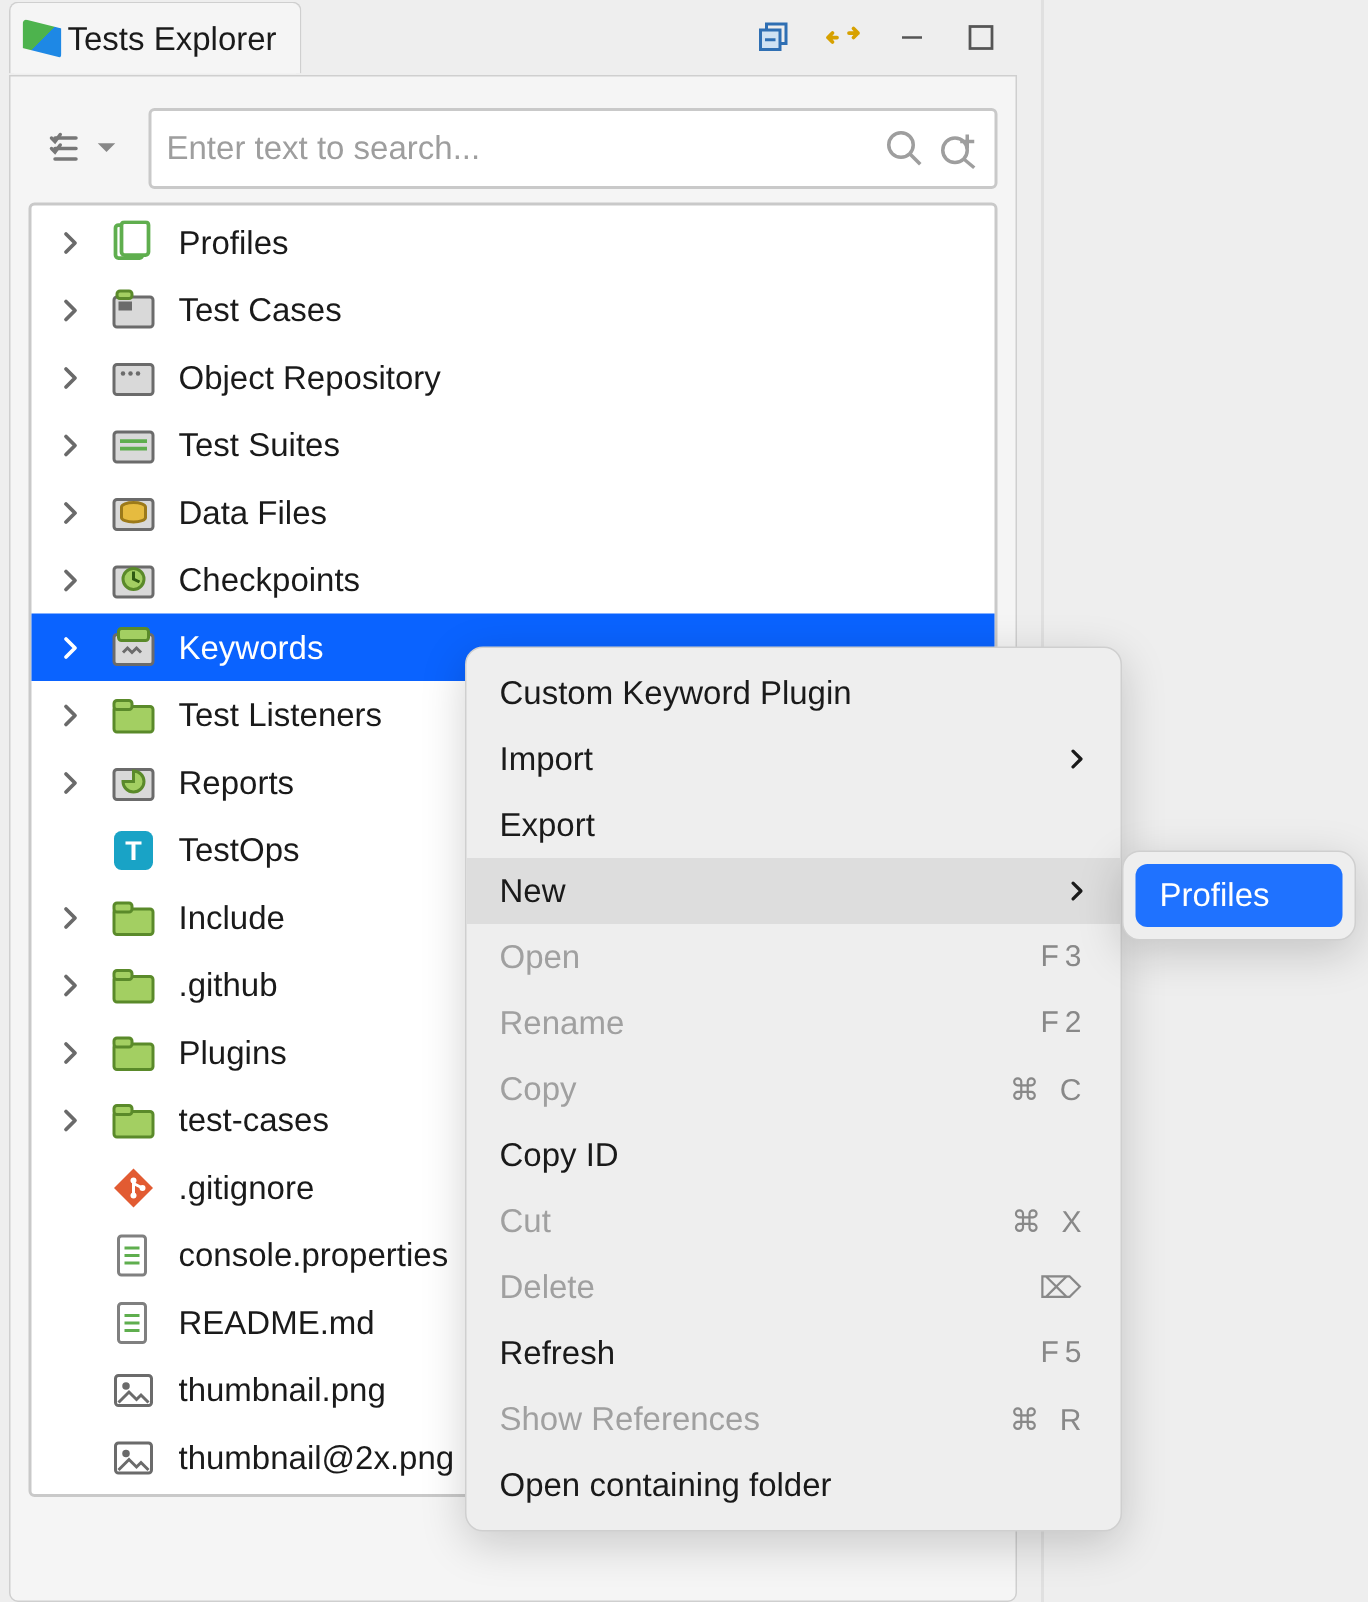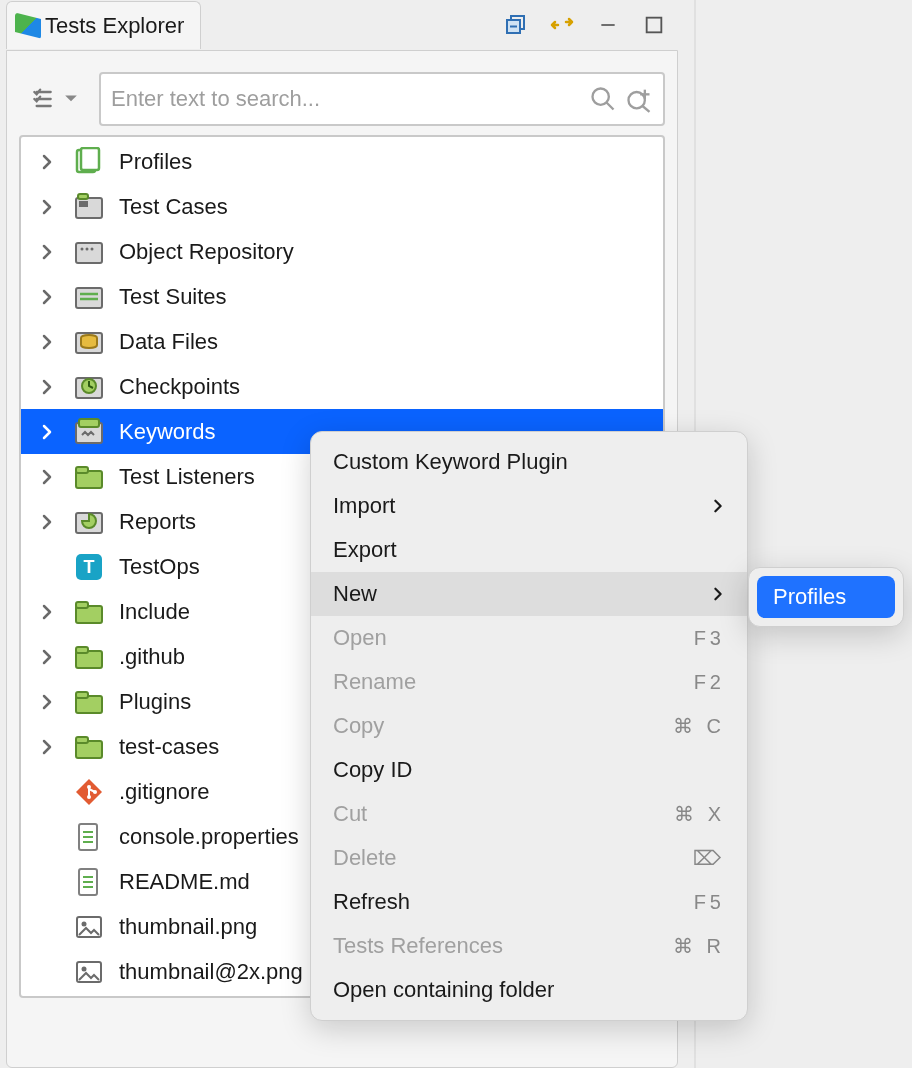--- a/index.html
+++ b/index.html
@@ -569,21 +569,21 @@
     </div>
     <div class="menu-item disabled">
       <span>Delete</span>
       <span class="shortcut">⌦</span>
     </div>
     <div class="menu-item">
       <span>Refresh</span>
       <span class="shortcut">F5</span>
     </div>
     <div class="menu-item disabled">
-      <span>Tests References</span>
+      <span>Show References</span>
       <span class="shortcut">⌘ R</span>
     </div>
     <div class="menu-item">
       <span>Open containing folder</span>
     </div>
   </div>
 
 <div class="submenu" id="submenu">
     <div class="submenu-item selected">
       <span>Profiles</span>

